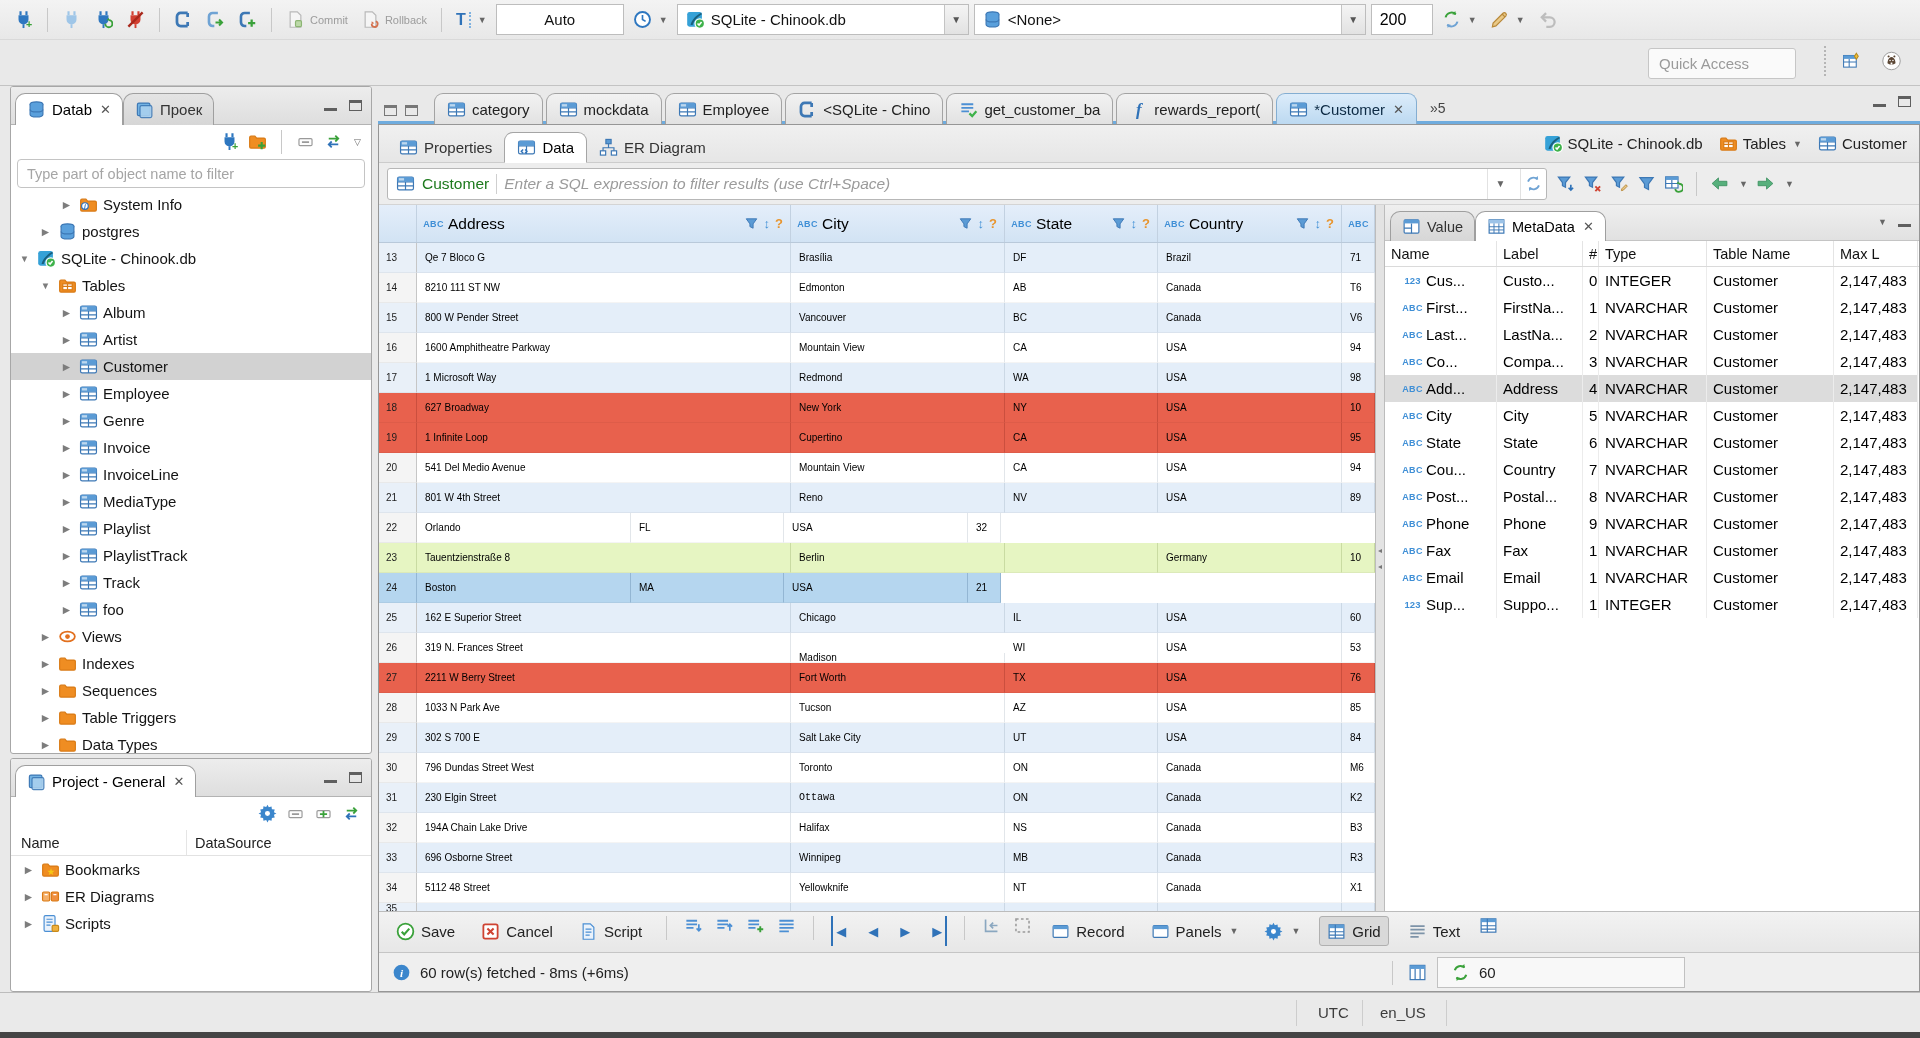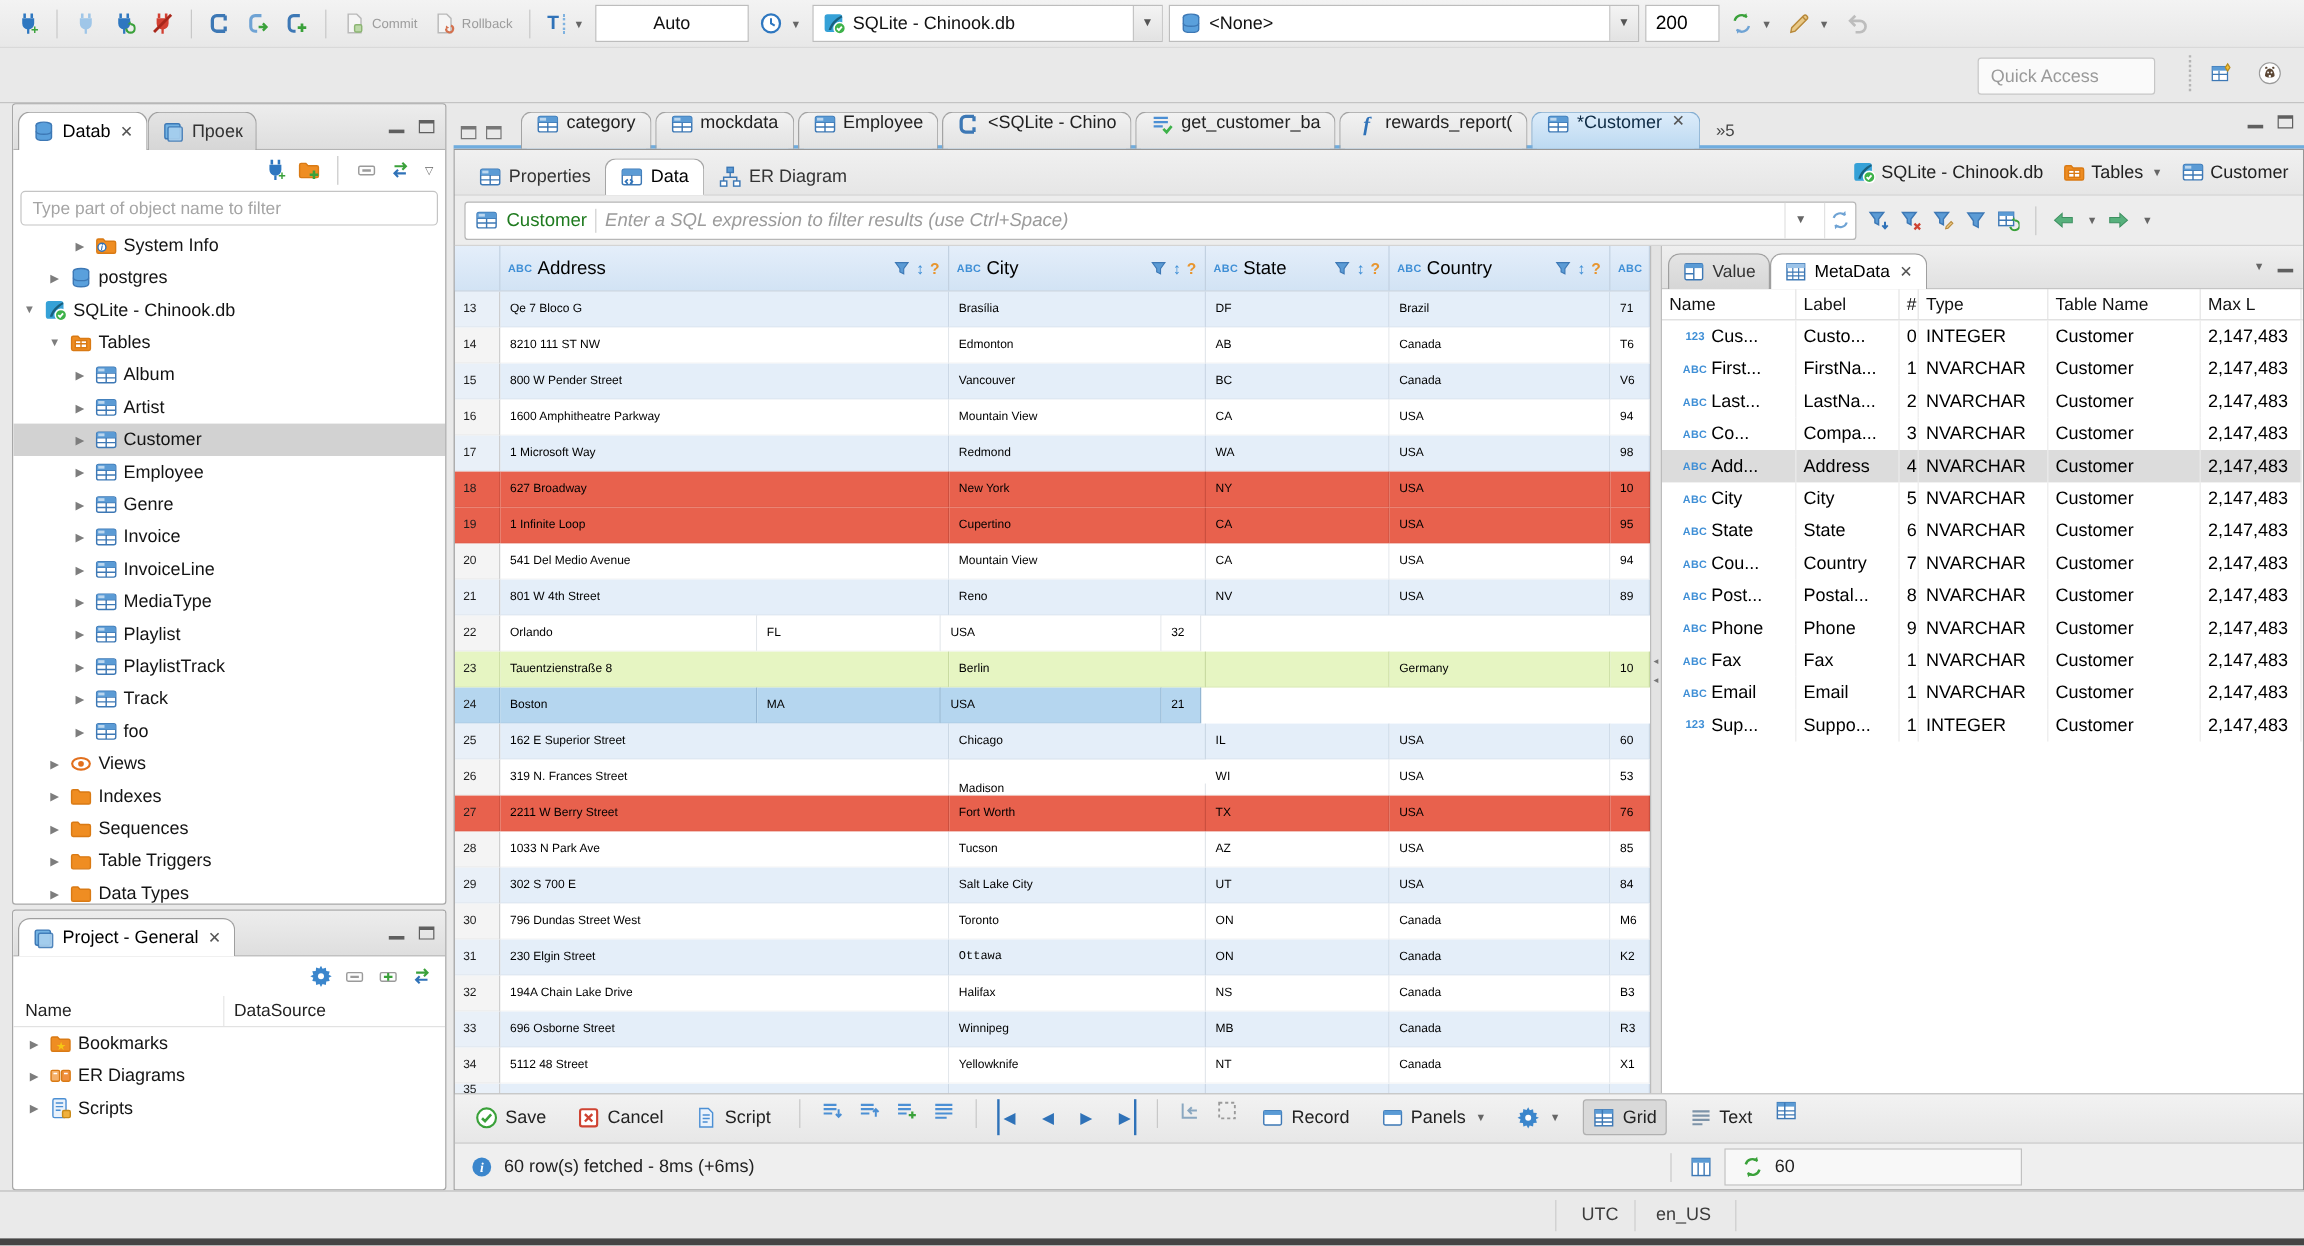--- a/index.html
+++ b/index.html
@@ -47,21 +47,21 @@
   .tree-item.selected{background:#d2d2d2}
   .tw{width:15px;text-align:center;color:#7d7d7d;font-size:9.5px;flex:none}
   .proj-cols{height:26px;display:flex;align-items:center;font-size:14.5px;color:#222;border-bottom:1px solid #e2e2e2;flex:none}
   .proj-c1{width:176px;padding-left:10px;border-right:1px solid #e5e5e5;height:100%;display:flex;align-items:center}
   .proj-c2{padding-left:8px}
 
   
   #main-col{position:absolute;left:378px;top:86px;right:0;bottom:46px}
   #editor-tabs{height:38px;display:flex;align-items:flex-end;padding-left:4px;position:relative}
   #editor-tabs::after{content:"";position:absolute;left:0;right:0;bottom:0;height:3px;background:#6facde;z-index:0}
-  .etab{height:31px;display:flex;align-items:flex-start;gap:6px;padding:0 12px;margin-right:3px;font-size:15px;color:#222;border:1px solid #a3a3a3;border-bottom:none;border-radius:9px 9px 0 0;background:linear-gradient(#f2f2f2,#e2e2e2);white-space:nowrap;position:relative;z-index:1}
+  .etab{height:31px;display:flex;align-items:center;gap:6px;padding:0 12px;margin-right:3px;font-size:15px;color:#222;border:1px solid #a3a3a3;border-bottom:none;border-radius:9px 9px 0 0;background:linear-gradient(#f2f2f2,#e2e2e2);white-space:nowrap;position:relative;z-index:1}
   .etab.active{background:linear-gradient(#dcecfa,#bcd9f1);border-color:#84aed2;color:#0d2a44}
   .mini-restores{display:flex;gap:8px;align-items:center;margin:0 16px 8px 2px}
   .mrest{width:13px;height:11px;border:1px solid #777;border-top:3px solid #777}
   .overflow-ind{font-size:14px;color:#444;margin:0 4px 8px 10px}
   #editor-body{position:absolute;top:38px;left:0;right:0;bottom:0;background:#fff;border:1px solid #969696;display:flex;flex-direction:column}
   .subtab-row{height:38px;background:linear-gradient(#f0f0f0,#e6e6e6);border-bottom:1px solid #cccccc;display:flex;align-items:flex-end;padding:0 8px;position:relative;flex:none}
   .stab{height:31px;display:flex;align-items:center;gap:6px;padding:0 12px;font-size:15px;color:#333;border-radius:9px 9px 0 0;position:relative;top:1px;white-space:nowrap}
   .stab.active{background:#fff;border:1px solid #a5a5a5;border-bottom:1px solid #fff;color:#000;z-index:2}
   .ctx{position:absolute;right:12px;top:9px;display:flex;gap:16px;align-items:center;font-size:15px;color:#222}
   .ctx .itm{display:flex;align-items:center;gap:5px}

